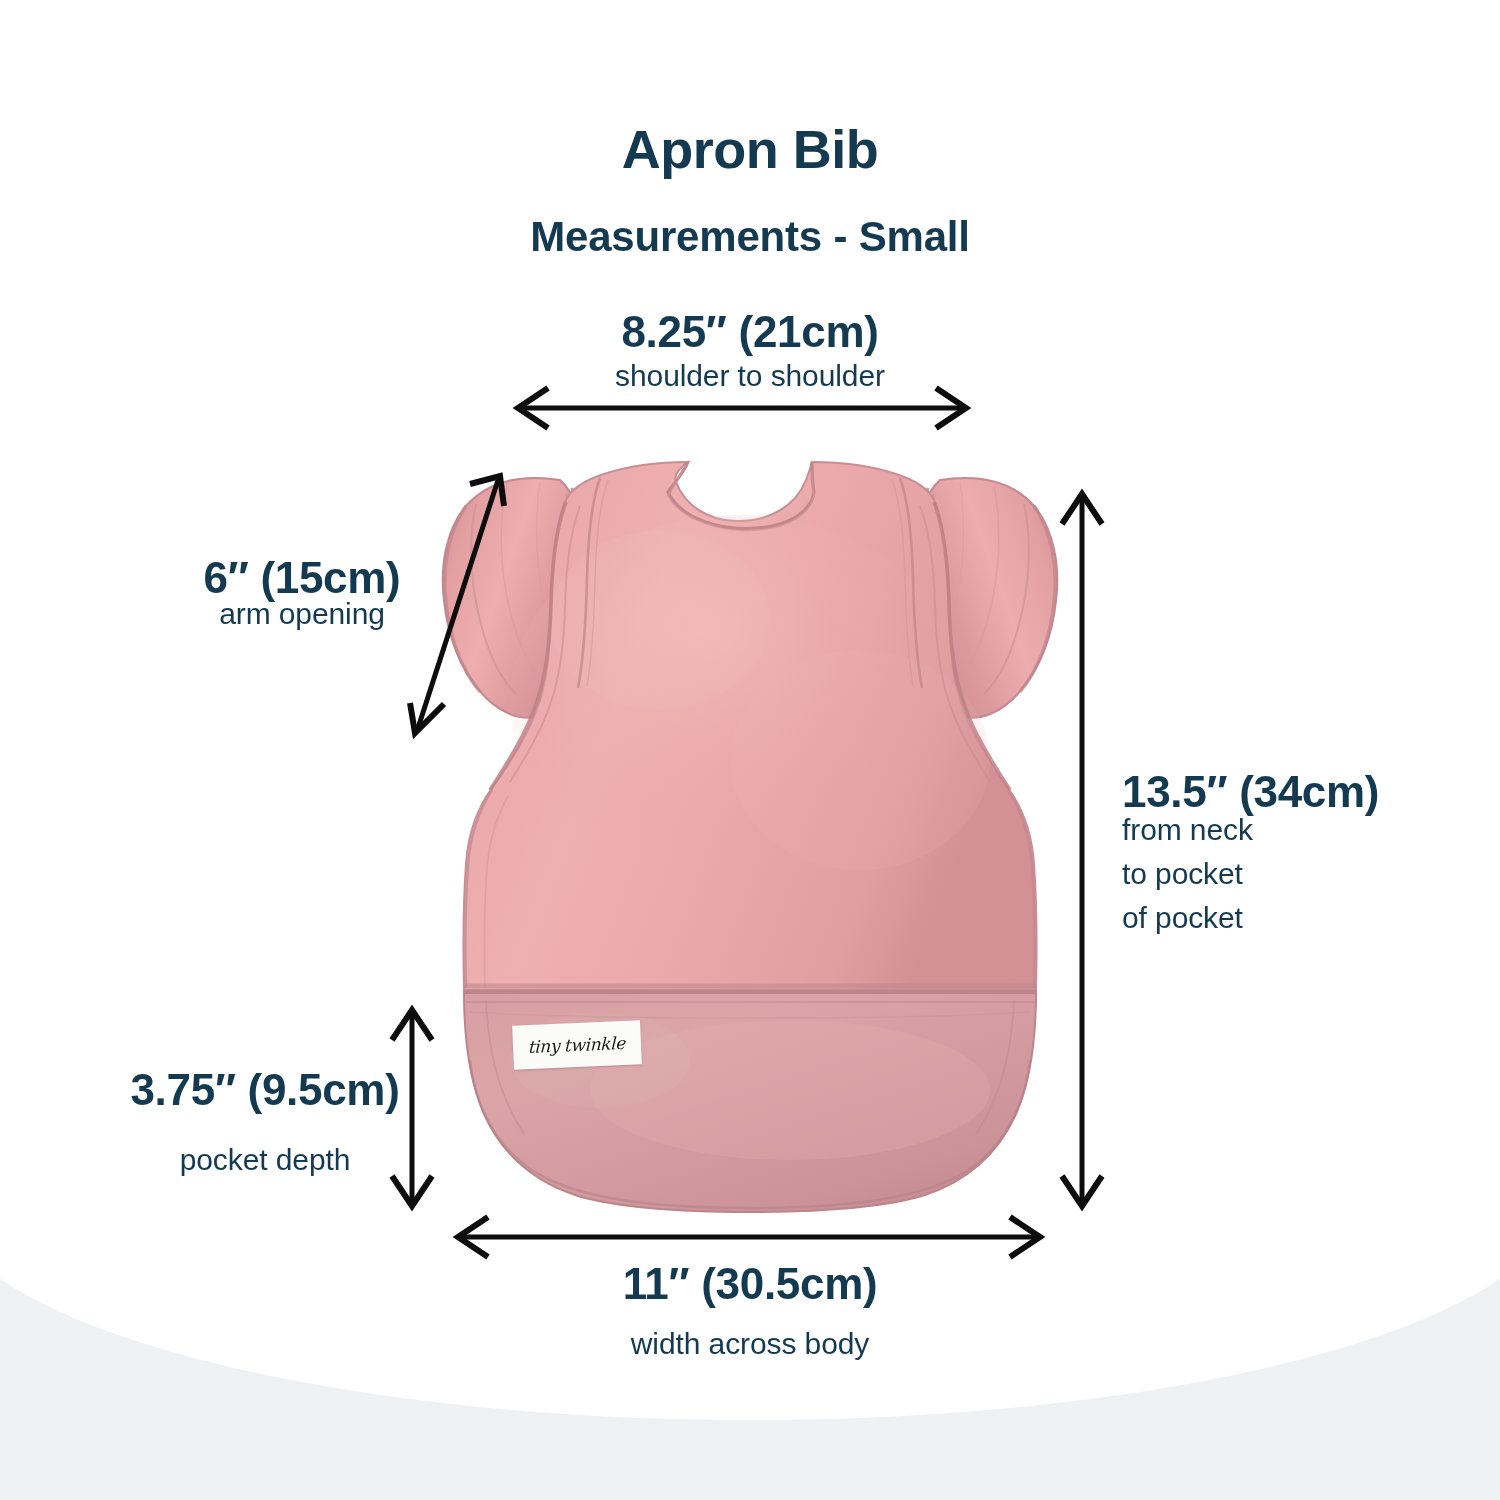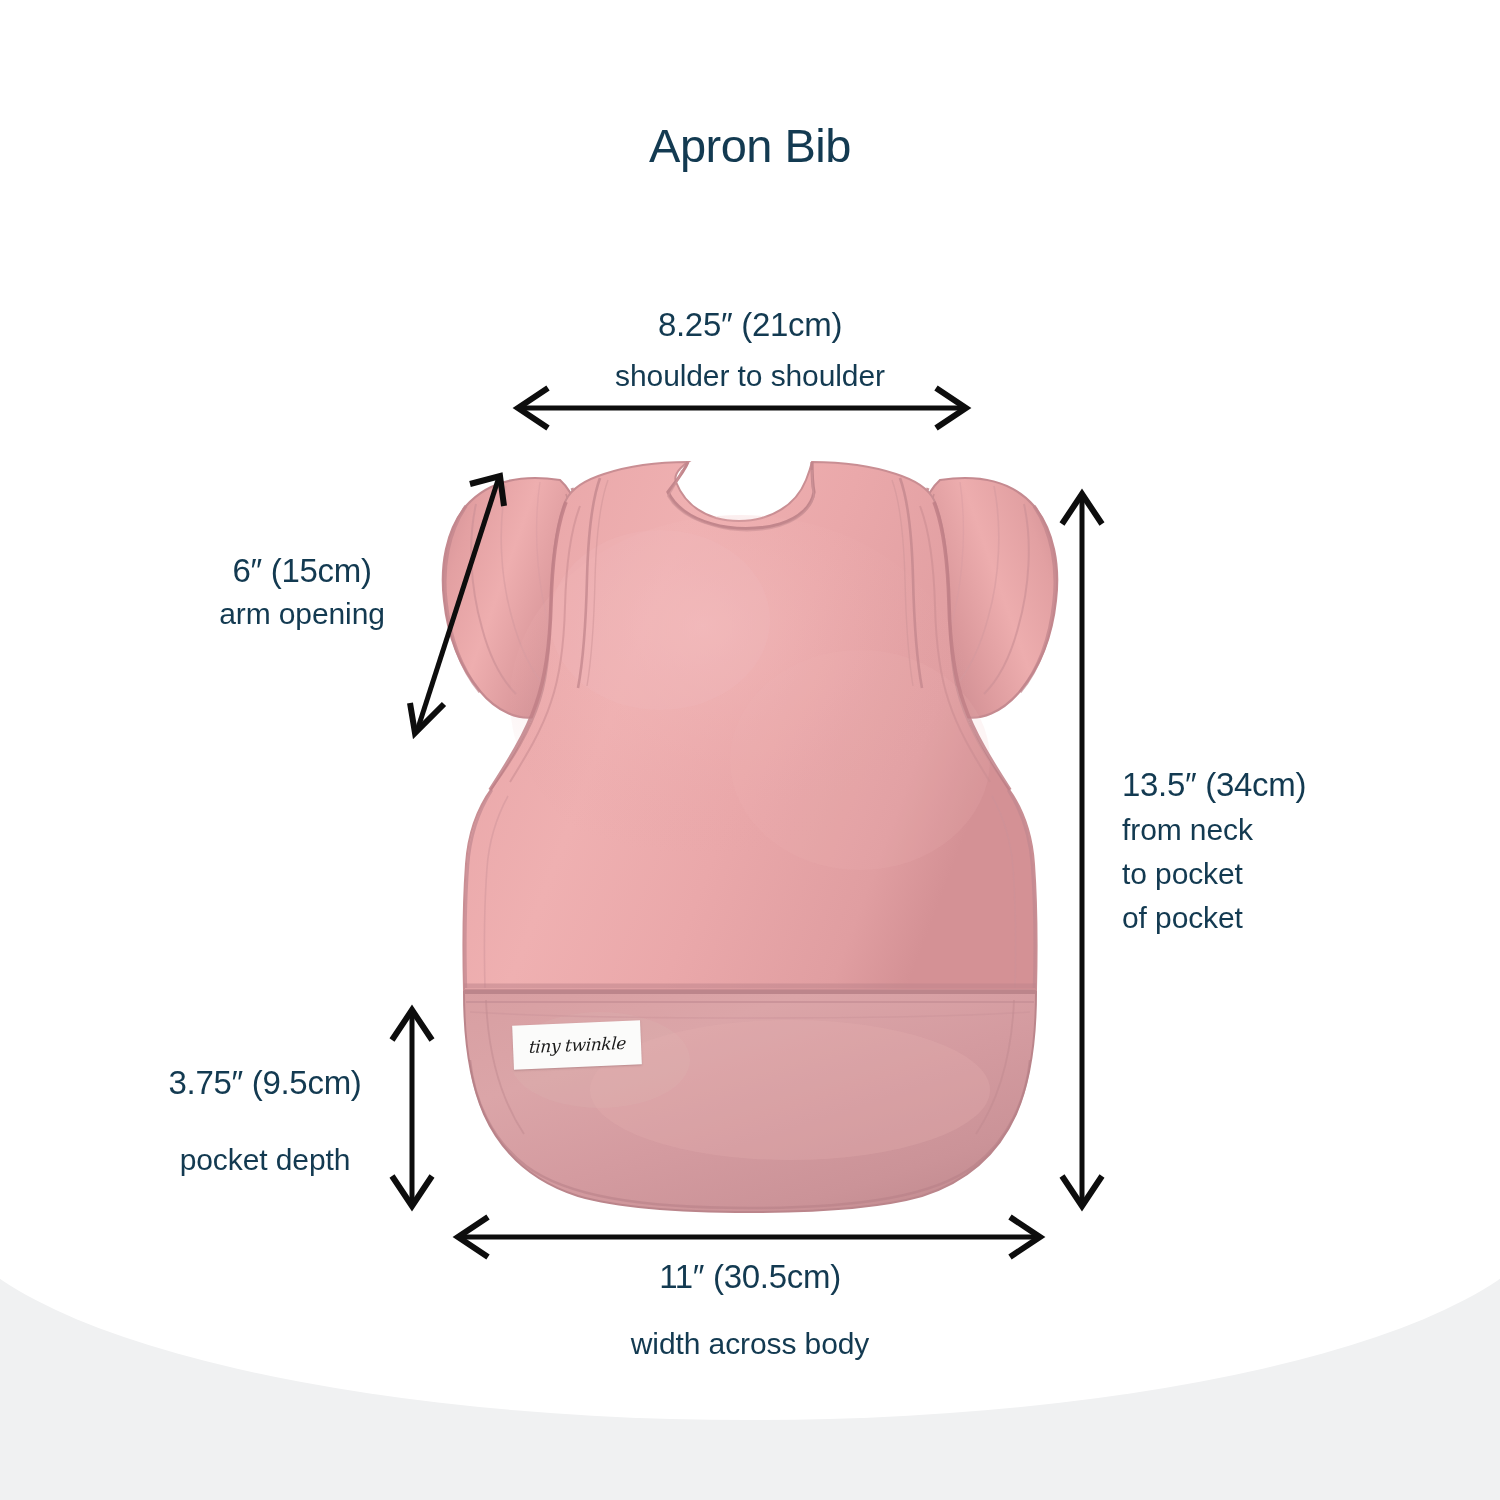--- a/index.html
+++ b/index.html
@@ -30,32 +30,32 @@
     position: absolute;
     color: #133a51;
     white-space: nowrap;
     line-height: 1.18;
   }
   .center { text-align: center; transform: translateX(-50%); }
 
   #title-main {
     top: 118px;
     left: 750px;
-    font-size: 47px;
-    font-weight: normal;
+    font-size: 54px;
+    font-weight: bold;
     letter-spacing: -0.5px;
   }
   #title-sub {
     top: 212px;
     left: 750px;
     font-size: 42px;
     font-weight: bold;
     letter-spacing: -0.2px;
   }
-  .m-val { font-size: 33px; font-weight: normal; letter-spacing: -0.3px; }
+  .m-val { font-size: 44px; font-weight: bold; letter-spacing: -0.3px; }
   .m-desc { font-size: 30px; font-weight: normal; letter-spacing: -0.1px; }
 
   #shoulder-val  { top: 306px; left: 750px; }
   #shoulder-desc { top: 358px; left: 750px; }
 
   #arm-val  { top: 552px; left: 302px; }
   #arm-desc { top: 596px; left: 302px; }
 
   #neck-val   { top: 766px; left: 1122px; }
   #neck-desc1 { top: 812px; left: 1122px; }
@@ -320,20 +320,21 @@
 
       <g>
         <line x1="462" y1="1237" x2="1036" y2="1237"></line>
         <polyline points="488,1217 458,1237 488,1257" stroke-width="6"></polyline>
         <polyline points="1010,1217 1040,1237 1010,1257" stroke-width="6"></polyline>
       </g>
     </g>
   </svg>
 
   <div class="txt center" id="title-main">Apron Bib</div>
+  <div class="txt center" id="title-sub">Measurements - Small</div>
 
   <div class="txt center m-val" id="shoulder-val">8.25″ (21cm)</div>
   <div class="txt center m-desc" id="shoulder-desc">shoulder to shoulder</div>
 
   <div class="txt center m-val" id="arm-val">6″ (15cm)</div>
   <div class="txt center m-desc" id="arm-desc">arm opening</div>
 
   <div class="txt m-val" id="neck-val">13.5″ (34cm)</div>
   <div class="txt m-desc" id="neck-desc1">from neck</div>
   <div class="txt m-desc" id="neck-desc2">to pocket</div>

